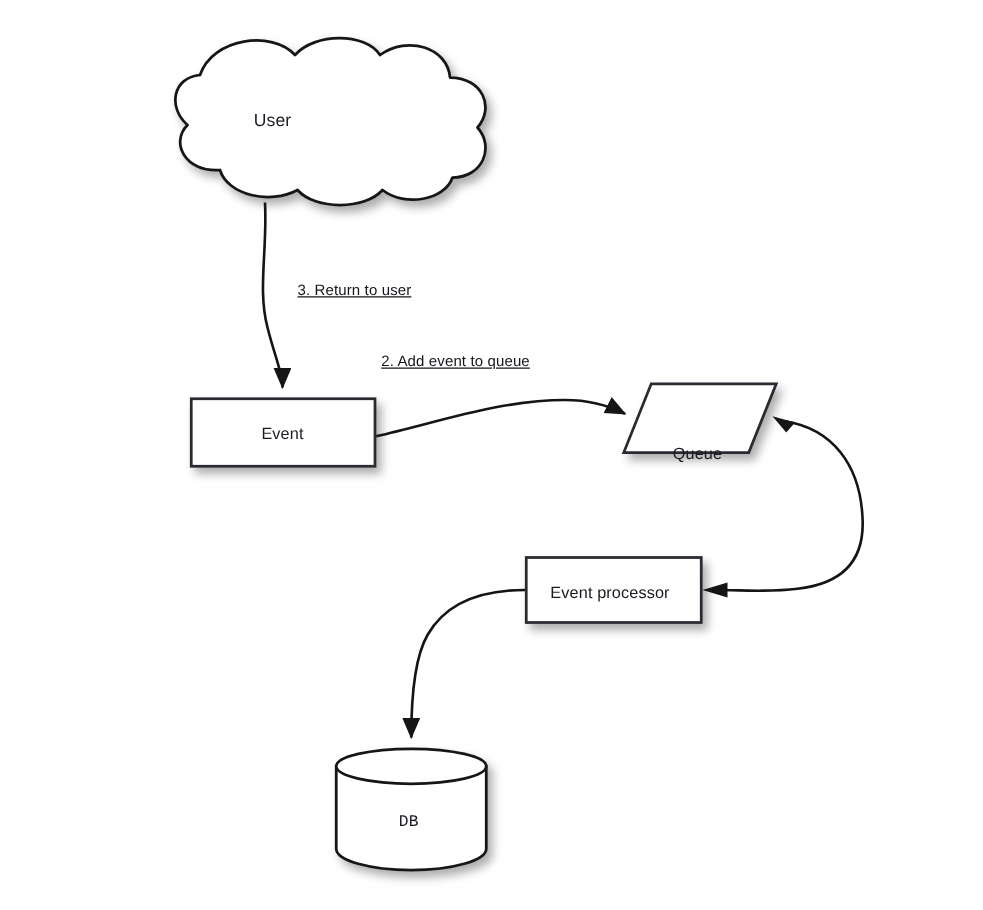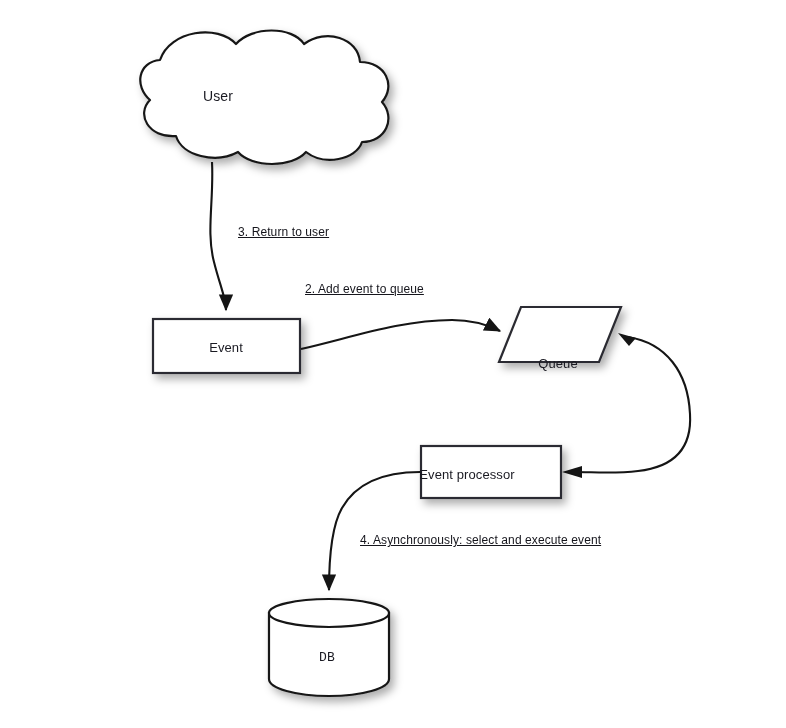--- a/index.html
+++ b/index.html
@@ -109,24 +109,23 @@
       </g>
     </g>
   </svg>
 
   <div class="node-label" style="left:218px; top:96px;">User</div>
 
   <div class="node-label small" style="left:226px; top:347px;">Event</div>
 
   <div class="node-label small" style="left:558px; top:335px;margin-top:28px;">Queue</div>
 
-  <div class="node-label small" style="left:467px; top:474px;">Event processor</div>
+  <div class="node-label small" style="left:488px; top:474px;">Event processor</div>
 
   <div class="node-label small" style="left:327px; top:657px;font-family:Liberation Mono, monospace;">DB</div>
 
 
   <div class="step-label" style="left:305px; top:282px;text-align:center;">2. Add event to queue</div>
 
   <div class="step-label" style="left:238px; top:225px;">3. Return to user</div>
 
-  <div class="step-label" style="left:360px; top:533px;">4. Asynchronously: select and execute event</div>
 
 </div>
 
 </body></html>

